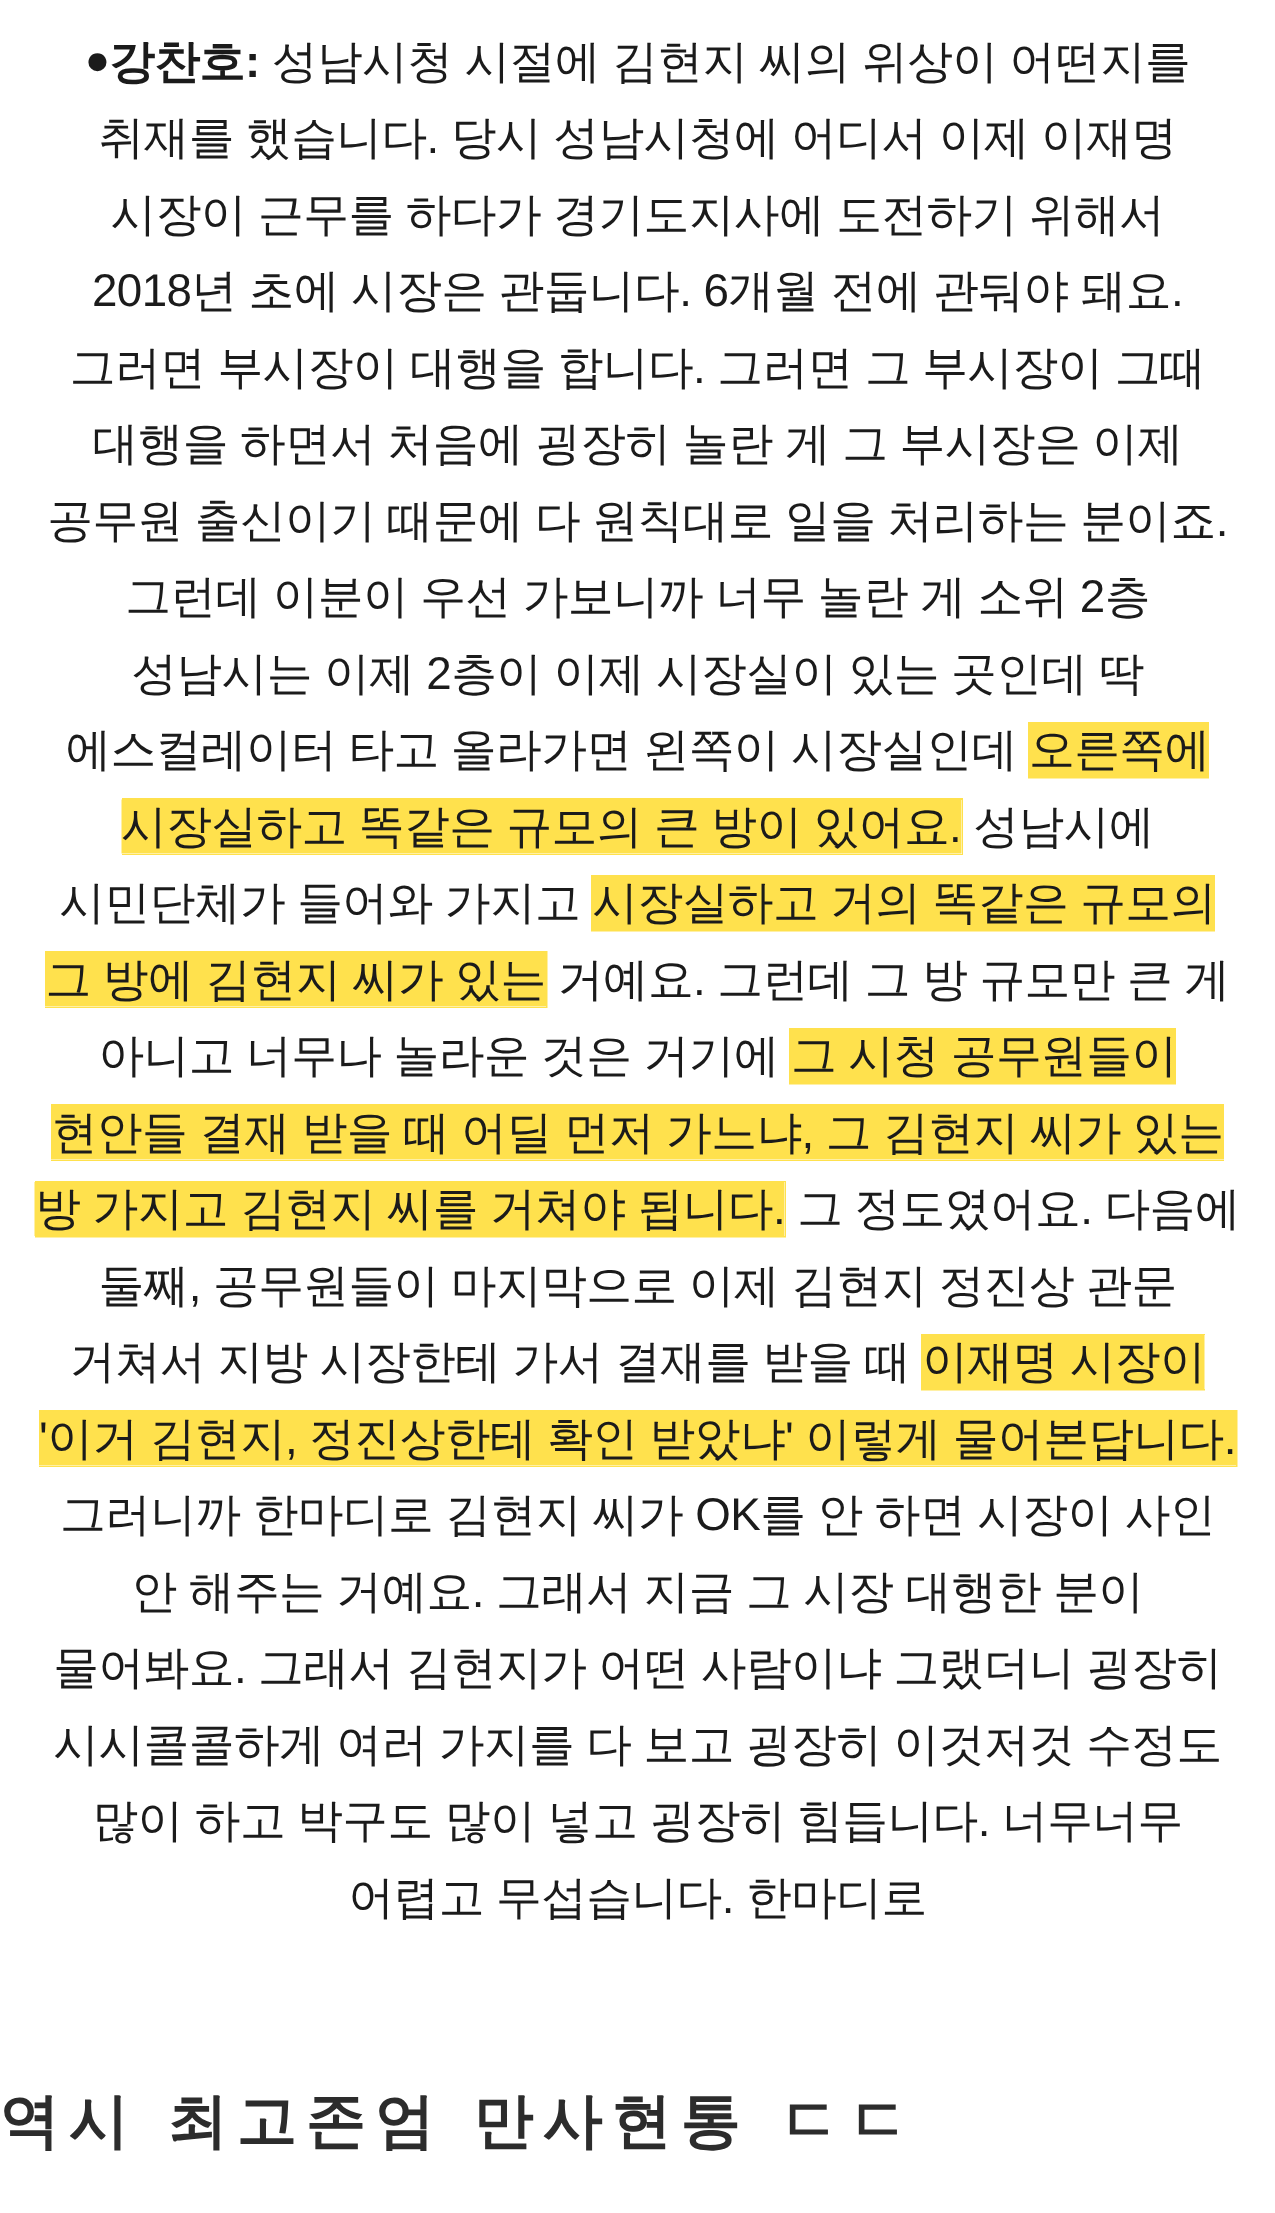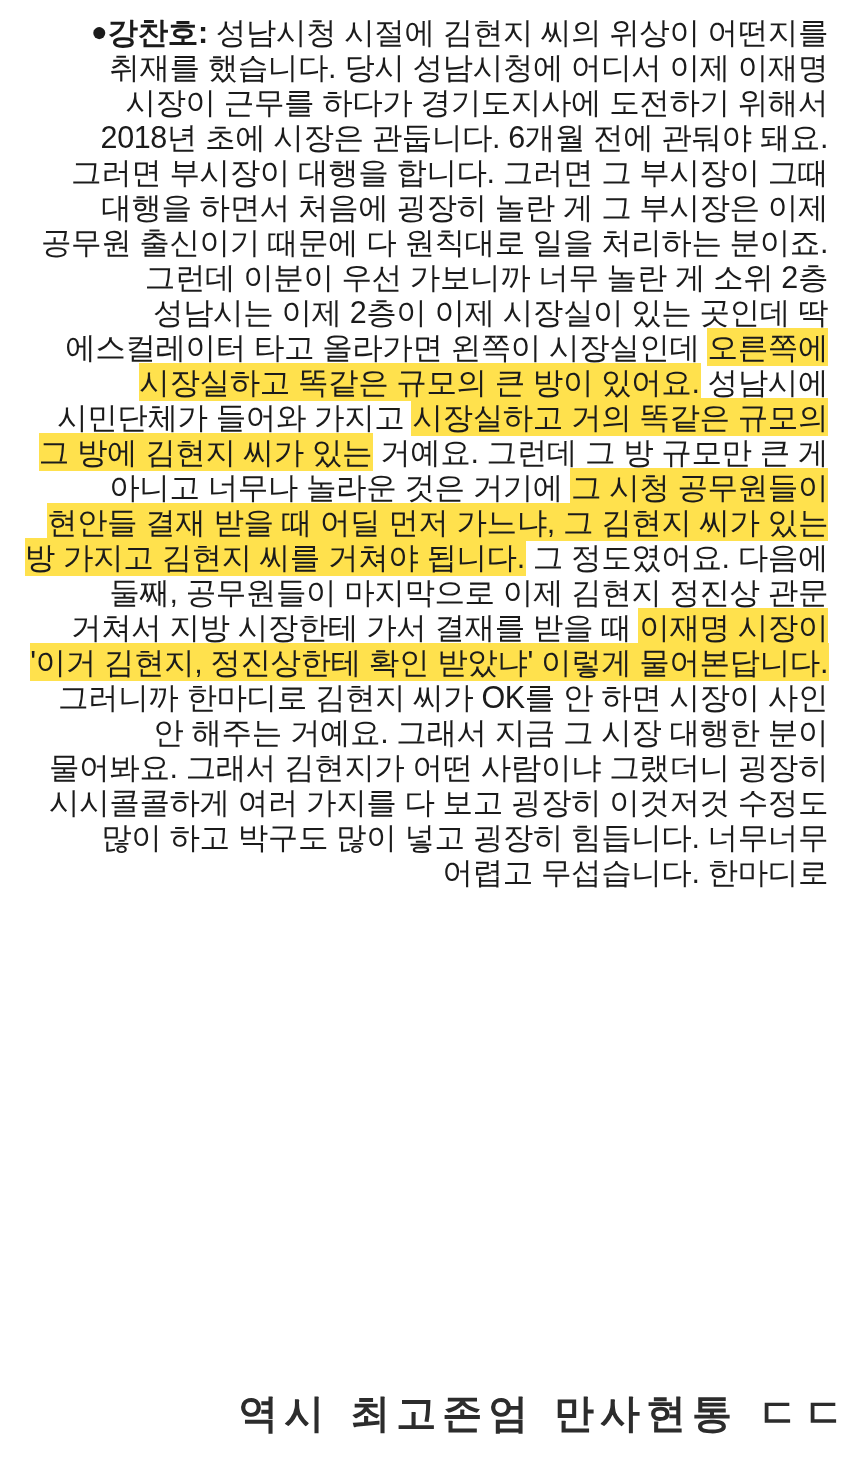--- a/index.html
+++ b/index.html
@@ -17,43 +17,43 @@
   .page {
     width: 850px;
     height: 1475px;
     position: relative;
     background: #ffffff;
     box-sizing: border-box;
     padding: 14px 22px 0 22px;
   }
   .transcript {
     font-size: 30.5px;
-    line-height: 35px;
+    line-height: 51px;
     letter-spacing: -0.4px;
     word-break: keep-all;
-    text-align: right;
+    text-align: center;
   }
   .transcript .seg {
     white-space: normal;
   }
   .hl {
     background: #ffe14d;
     box-shadow: 0 0 0 1px #ffe14d;
     padding: 1px 0;
   }
   .speaker-dot {
     font-size: 28px;
     vertical-align: 2px;
   }
   .footer {
     position: absolute;
     left: 0;
     right: 0;
     bottom: 34px;
-    text-align: right;
+    text-align: left;
     margin-top: 17px;
   }
   .footer-text {
     display: inline-block;
     font-family: "DejaVu Sans", "Liberation Sans", sans-serif;
     font-size: 40px;
     font-weight: 700;
     letter-spacing: 6px;
     color: #2c2c2c;
   }

